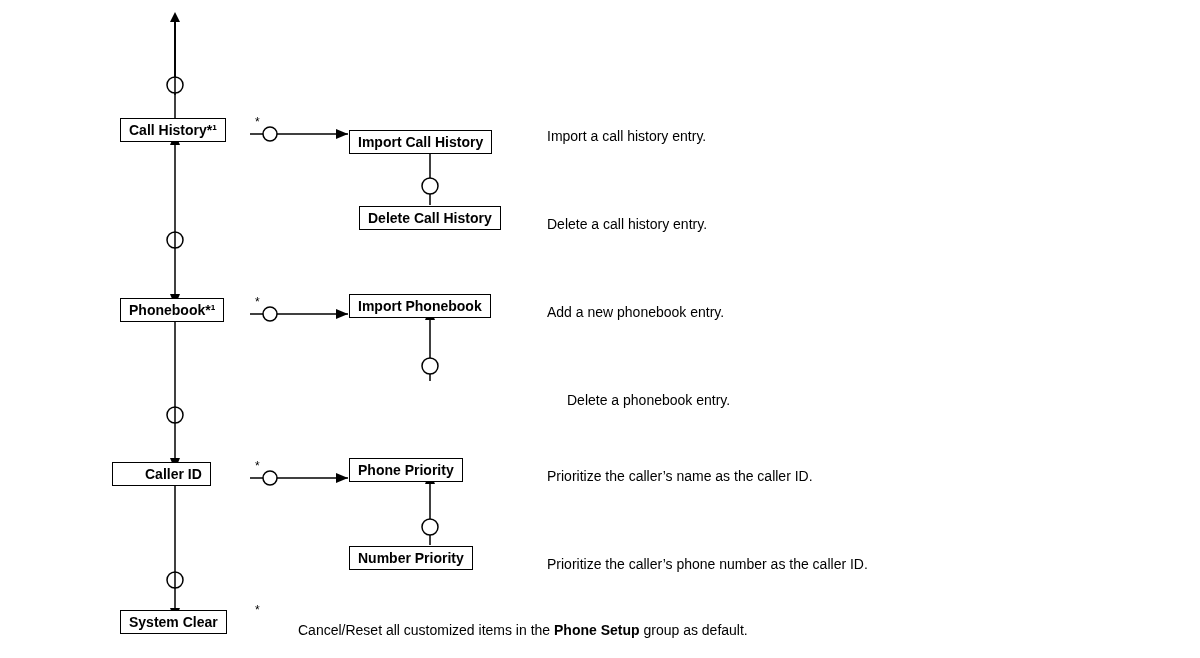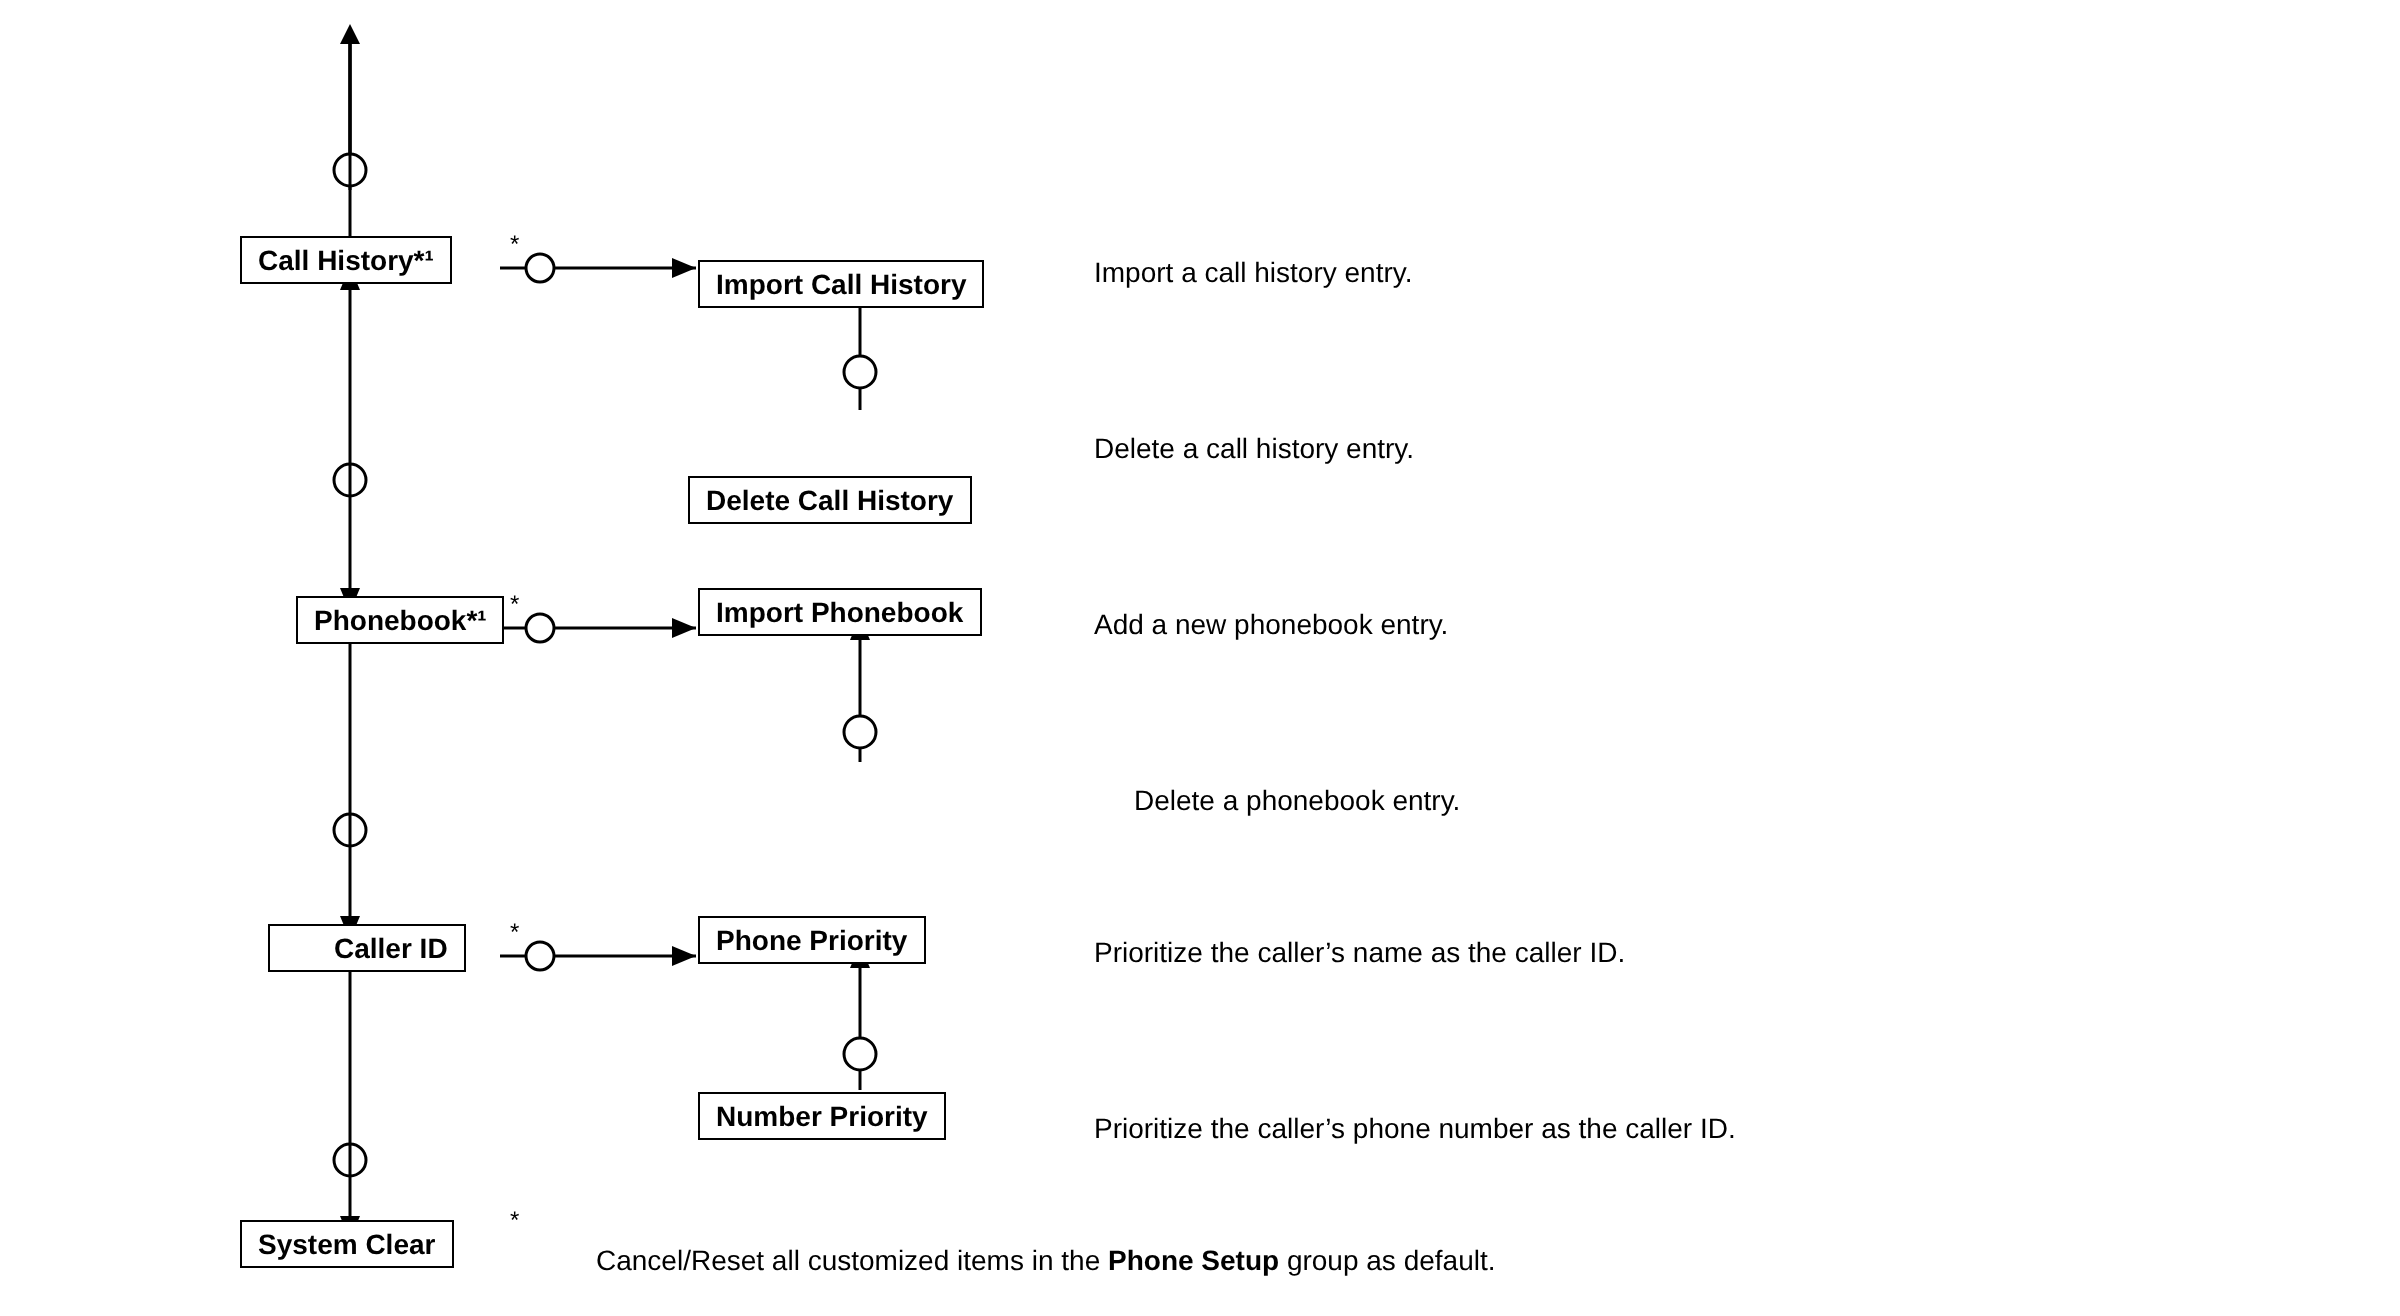--- a/index.html
+++ b/index.html
@@ -124,28 +124,28 @@
     <circle cx="175" cy="415" r="8" fill="none" stroke="#000" stroke-width="1.5"></circle>
 
     <circle cx="175" cy="580" r="8" fill="none" stroke="#000" stroke-width="1.5"></circle>
 
   </svg>
 
   <div class="node-box" style="left:120px; top:118px;">Call History*¹</div>
 
   <div class="node-box" style="left:349px; top:118px;margin-top:12px;">Import Call History</div>
 
-  <div class="node-box" style="left:344px; top:206px;margin-top:32px;">Delete Call History</div>
+  <div class="node-box" style="left:359px; top:206px;">Delete Call History</div>
 
-  <div class="node-box" style="left:120px; top:298px;margin-left:28px;">Phonebook*¹</div>
+  <div class="node-box" style="left:120px; top:298px;">Phonebook*¹</div>
 
   <div class="node-box" style="left:349px; top:294px;">Import Phonebook</div>
 
 
-  <div class="node-box" style="left:134px; top:462px;padding-left:32px;">Caller ID</div>
+  <div class="node-box" style="left:112px; top:462px;padding-left:32px;">Caller ID</div>
 
   <div class="node-box" style="left:349px; top:458px;">Phone Priority</div>
 
   <div class="node-box" style="left:349px; top:546px;">Number Priority</div>
 
   <div class="node-box" style="left:120px; top:610px;">System Clear</div>
 
   <div class="desc-text" style="left:547px; top:128px;">Import a call history entry.</div>
 
   <div class="desc-text" style="left:547px; top:216px;">Delete a call history entry.</div>

